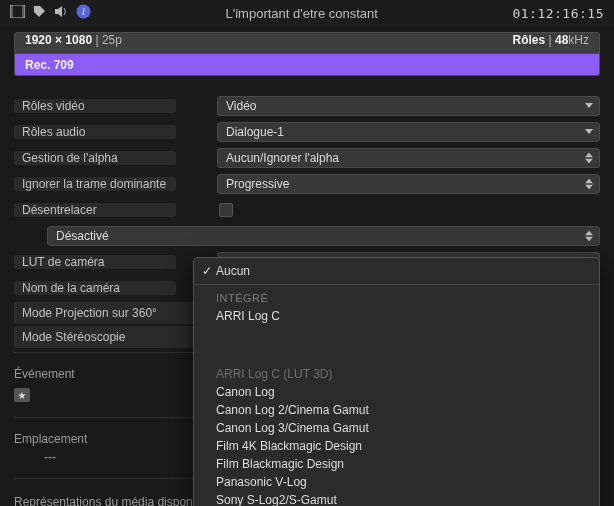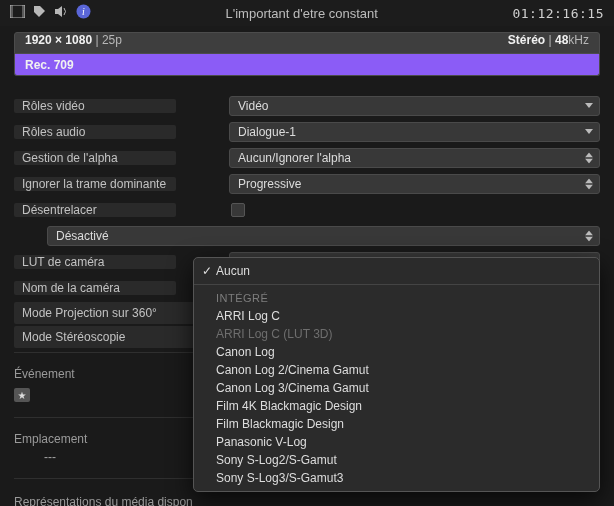--- a/index.html
+++ b/index.html
@@ -59,21 +59,21 @@
   .label-col {
     width: 162px;
     height: 14px;
     background: #2a2a2a;
     border-radius: 2px;
     display: flex;
     align-items: center;
     padding: 0 8px;
     color: #c2c2c2;
     font-size: 12px;
-    margin-right: 20px;
+    margin-right: 8px;
     white-space: nowrap;
     overflow: hidden;
     text-overflow: ellipsis;
   }
   .control-col {
     flex: 1;
     display: flex;
     align-items: flex-start;
     margin-left: 33px;
   }
@@ -175,21 +175,21 @@
   .menu-item { position: relative; }
   .menu-sep { height: 1px; background: #444; margin: 4px 0; }
   .menu-head {
     height: 18px;
     display: flex; align-items: center;
     padding: 0 22px;
     color: #7d7d7d;
     font-size: 11px;
     letter-spacing: 0.5px;
   }
-  .menu-disabled { color: #6e6e6e; }
+  .menu-disabled { color: #6e6e6e; margin-top: 40px; }
   .fps, .khz { font-size: 12px; }
 </style>
 </head>
 <body>
 
 <div class="header">
   <div class="header-icons">
     <span><svg width="15" height="13">
           <rect x="0" y="0" width="15" height="13" rx="1" fill="none" stroke="#b8b8b8"></rect>
           <rect x="0" y="0" width="3" height="13" fill="#b8b8b8" opacity="0.4"></rect>
@@ -211,21 +211,21 @@
   <div class="header-tc">01:12:16:15</div>
 </div>
 
 <div class="info-bar">
   <div>
     <span class="bold">1920 × 1080</span>
     <span class="dim"> | </span>
     <span class="dim fps">25p</span>
   </div>
   <div>
-    <span class="bold">Stéréo</span>
+    <span class="bold">Rôles</span>
     <span class="dim"> | </span>
     <span class="bold">48</span><span class="dim khz">kHz</span>
   </div>
 </div>
 <div class="info-bar2">
   <span class="bold">Rec. 709</span>
 </div>
 
 <div class="main">
 

